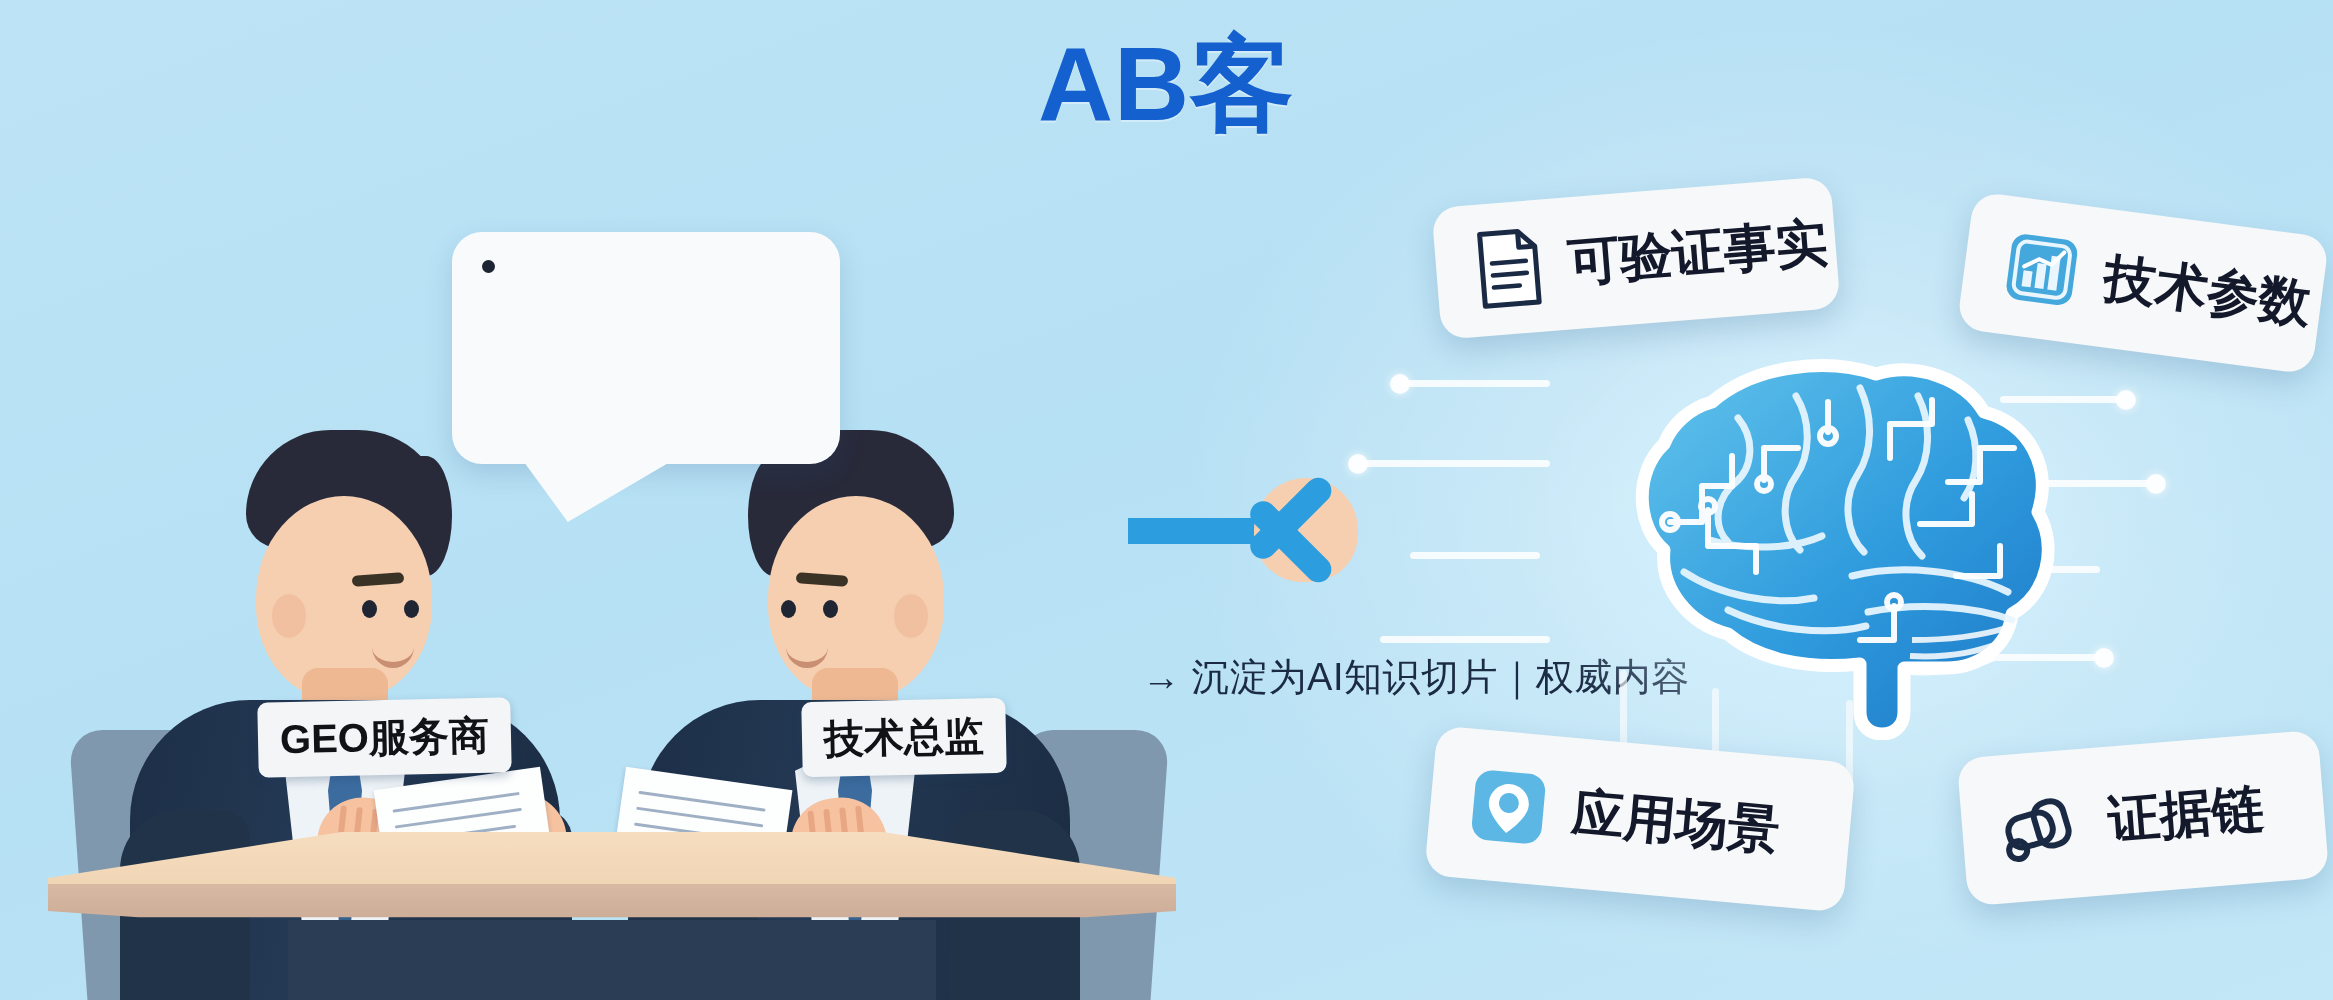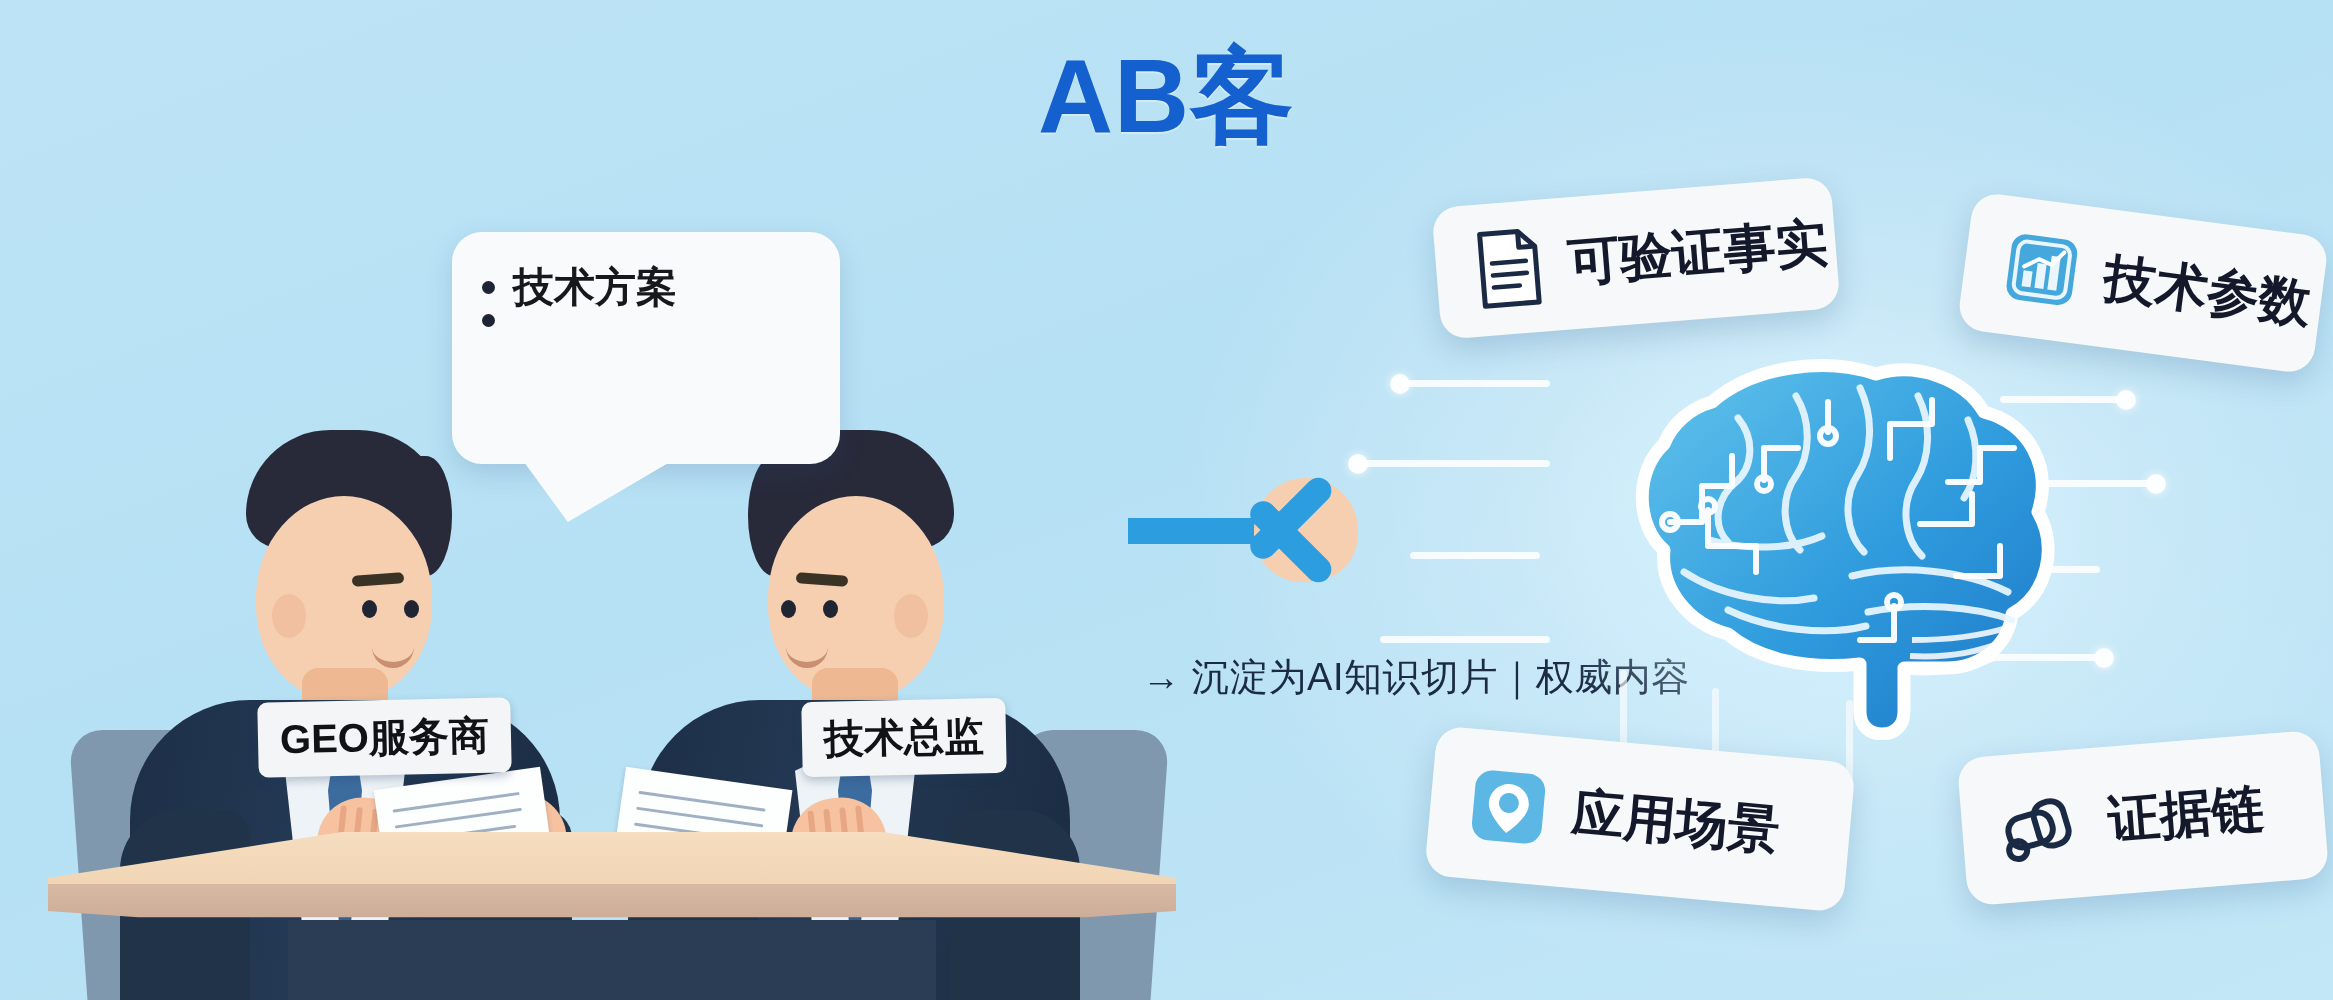--- a/index.html
+++ b/index.html
@@ -14,21 +14,20 @@
       radial-gradient(ellipse 900px 700px at 1800px 500px, rgba(255,255,255,.42), rgba(255,255,255,0) 70%),
       linear-gradient(160deg,#bde4f6 0%,#b6e0f4 45%,#c2e7f7 100%);
   }
 
   
   .title{
     position:absolute;left:0;right:0;top:32px;text-align:center;
     font-size:104px;font-weight:bold;letter-spacing:1px;
     color:#1560cf;line-height:1;
     text-shadow:0 2px 0 rgba(255,255,255,.35);
-    margin-top:12px;
   }
   .title span{display:inline-block;}
 
   
   .scene{position:absolute;left:0;bottom:0;width:1220px;height:780px;}
 
   .chair{position:absolute;background:#7f98ae;border-radius:34px 34px 0 0;}
   .chair.l{left:78px;bottom:0;width:150px;height:270px;transform:skewX(4deg);}
   .chair.r{left:1010px;bottom:0;width:150px;height:270px;transform:skewX(-4deg);}
 
@@ -227,24 +226,20 @@
 
     <div class="table">
       <div class="back"></div>
       <div class="top"></div>
       <div class="edge"></div>
     </div>
   </div>
 
   <div class="bubble">
     <ul>
-      <li>
-        <span class="dot"></span>
-        <span>技术方案</span>
-      </li>
       <li>
         <span class="dot"></span>
       </li>
     </ul>
   </div>
 
   <div class="tag a">GEO服务商</div>
   <div class="tag b">技术总监</div>
 
   <div class="arrow">

